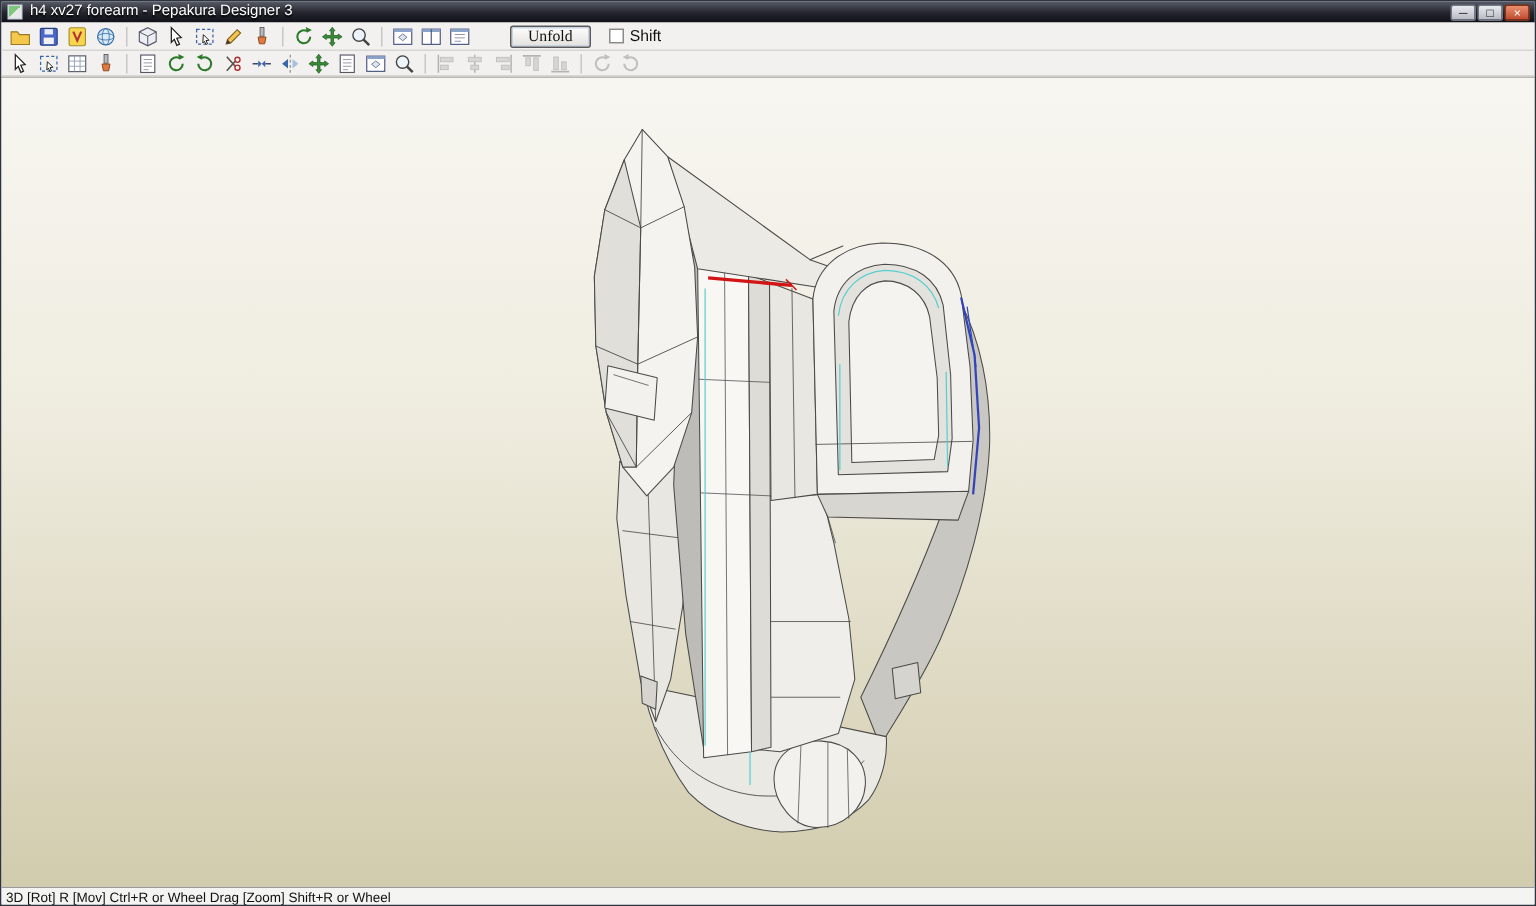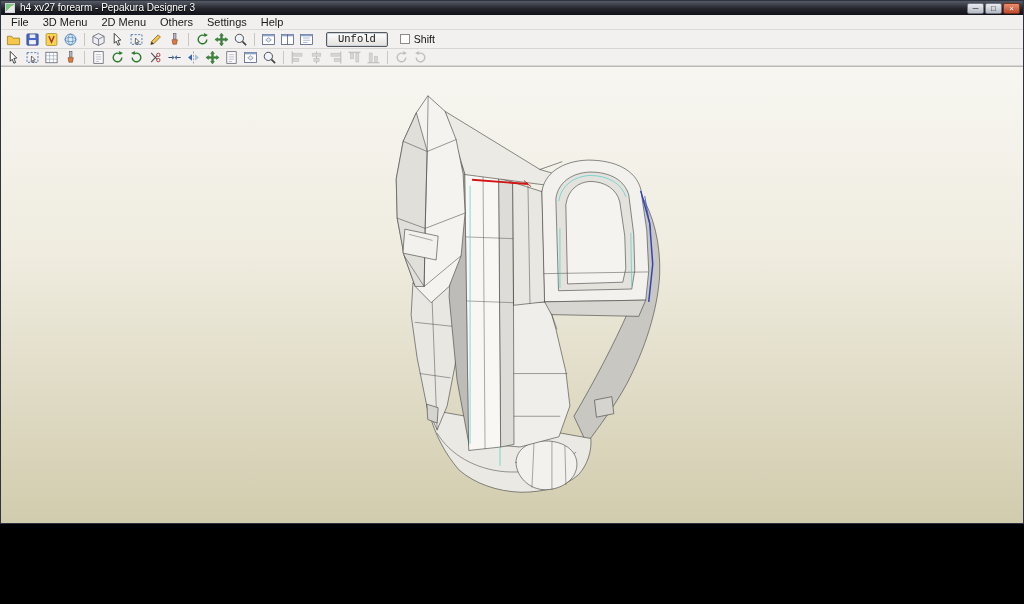--- a/index.html
+++ b/index.html
@@ -1,18 +1,18 @@
 <!DOCTYPE html>
 <html><head>
 <meta charset="utf-8">
 <style>
   * { box-sizing: border-box; margin: 0; padding: 0; }
   html,body { width:1024px; height:604px; overflow:hidden;
     font-family:"Liberation Sans", sans-serif; background:#000; }
-  .window { width:1024px; height:524px; display:flex; flex-direction:column;
+  .window { width:1024px; height:604px; display:flex; flex-direction:column;
     border:1px solid #2e3340; background:#f2f1ef; }
 
   
   .titlebar { height:14px; flex:0 0 14px; display:flex; align-items:center;
     padding:0 2px; background:linear-gradient(#565b66 0%, #23242c 55%, #111219 100%); }
   .app-icon { width:10px; height:10px; margin-left:2px;
     background:linear-gradient(135deg,#7ec87e 0 50%, #e8e8e8 50% 100%);
     border:1px solid #cfd4dd; flex:0 0 10px; }
   .title-text { color:#ffffff; font-size:10px; line-height:14px; margin-left:5px;
     flex:1; white-space:nowrap; overflow:hidden; text-shadow:0 1px 1px #000; }
@@ -31,24 +31,24 @@
   
   .toolbar { background:#f2f1ef; display:flex; align-items:center; padding:1px 3px;
     border-bottom:1px solid #d8d6d2; }
   .toolbar.one { height:19px; flex:0 0 19px; }
   .toolbar.two { height:17px; flex:0 0 17px; }
   .tbi { width:19px; height:16px; display:flex; align-items:center; justify-content:center;
     border:1px solid transparent; border-radius:2px; }
   .tbi svg { width:15px; height:15px; display:block; }
   .tbi.disabled { opacity:.35; filter:grayscale(1); }
   .sep { width:1px; height:13px; background:#c9c7c2; margin:0 4px; flex:0 0 1px; }
-  .unfold-btn { margin-left:10px; height:15px; padding:0 11px; font-size:10.5px;
+  .unfold-btn { margin-left:24px; height:15px; padding:0 11px; font-size:10.5px;
     line-height:13px; color:#111; background:linear-gradient(#fefefe,#e3e1dd);
     border:1px solid #5a5a5a; border-radius:2px; box-shadow:0 0 0 1px #c8d4e4 inset;
-    font-family:Liberation Mono, monospace; }
+    font-family:Liberation Serif, serif; }
   .chk { display:flex; align-items:center; gap:4px; margin-left:12px; font-size:10.5px; color:#111; }
   .chk-box { width:10px; height:10px; background:#fff; border:1px solid #8a8a8a; }
 
   
   .viewport { position:relative; flex:1 1 auto; overflow:hidden; border-top:1px solid #bab8b2;
     background:linear-gradient(180deg,#f7f6f1 0%, #efecdf 42%, #ded9c2 75%, #d2ccae 100%); }
   .viewport svg.model { position:absolute; left:0; top:0; width:100%; height:100%; }
 
   
   .statusbar { height:12px; flex:0 0 12px; background:#f4f4f2; border-top:1px solid #9a9a96;
@@ -180,28 +180,20 @@
   <div class="titlebar">
     <span class="app-icon"></span>
     <span class="title-text">h4 xv27 forearm - Pepakura Designer 3</span>
     <span class="winbtns">
       <button class="wbtn">─</button>
       <button class="wbtn">□</button>
       <button class="wbtn close">×</button>
     </span>
   </div>
 
-  <div class="menubar">
-    <span class="menu-item">File</span>
-    <span class="menu-item">3D Menu</span>
-    <span class="menu-item">2D Menu</span>
-    <span class="menu-item">Others</span>
-    <span class="menu-item">Settings</span>
-    <span class="menu-item">Help</span>
-  </div>
 
   <div class="toolbar one">
     <span class="tbi">
         <svg>
           <use href="#i-folder"></use>
         </svg>
       </span>
     <span class="tbi">
         <svg>
           <use href="#i-floppy"></use>
@@ -453,14 +445,17 @@
         <path d="M645,212 L651,252" stroke-width="0.8"></path>
       </g>
 
       <g stroke="#d21414" fill="none">
         <path d="M472,193 L528,198" stroke-width="2.2"></path>
         <path d="M524,194 L531,201" stroke-width="1"></path>
       </g>
     </svg>
   </div>
 
+  <div class="statusbar">
+    <span>3D [Rot] R [Mov] Ctrl+R or Wheel Drag [Zoom] Shift+R or Wheel</span>
+  </div>
 
 </div>
 
 </body></html>

